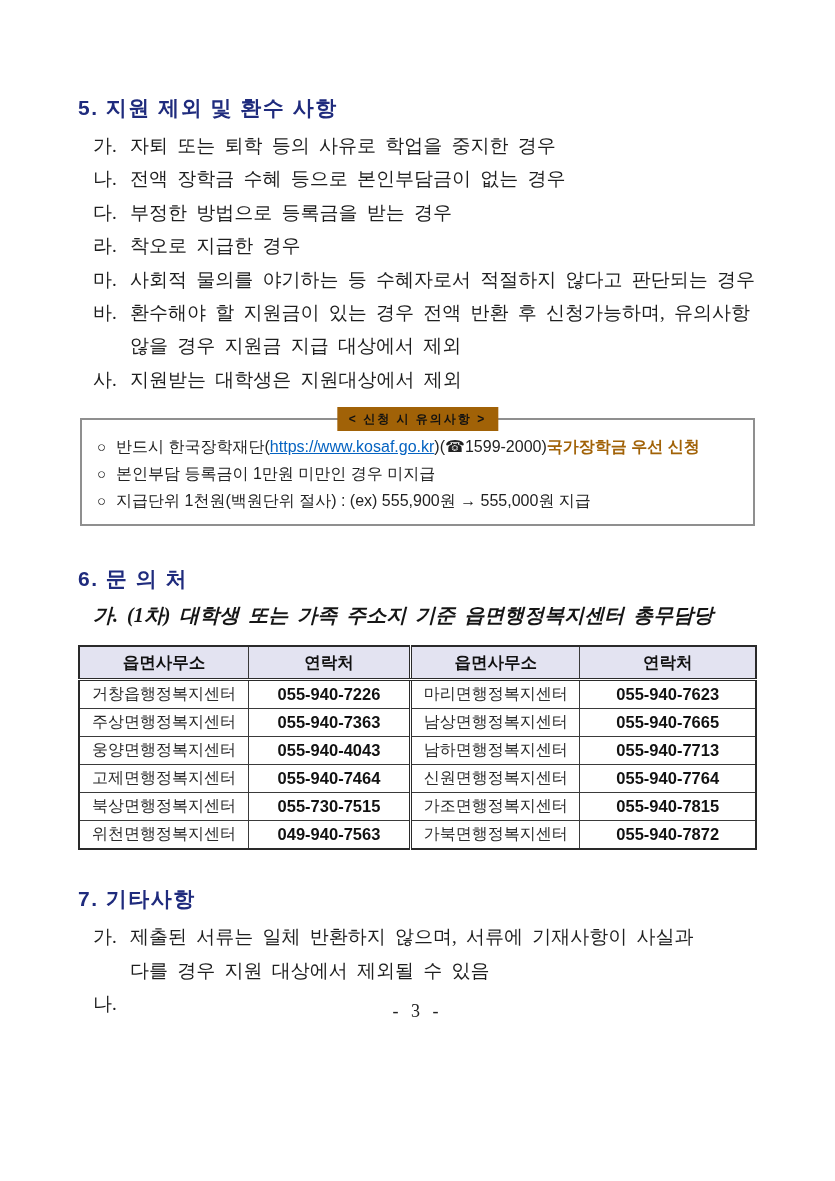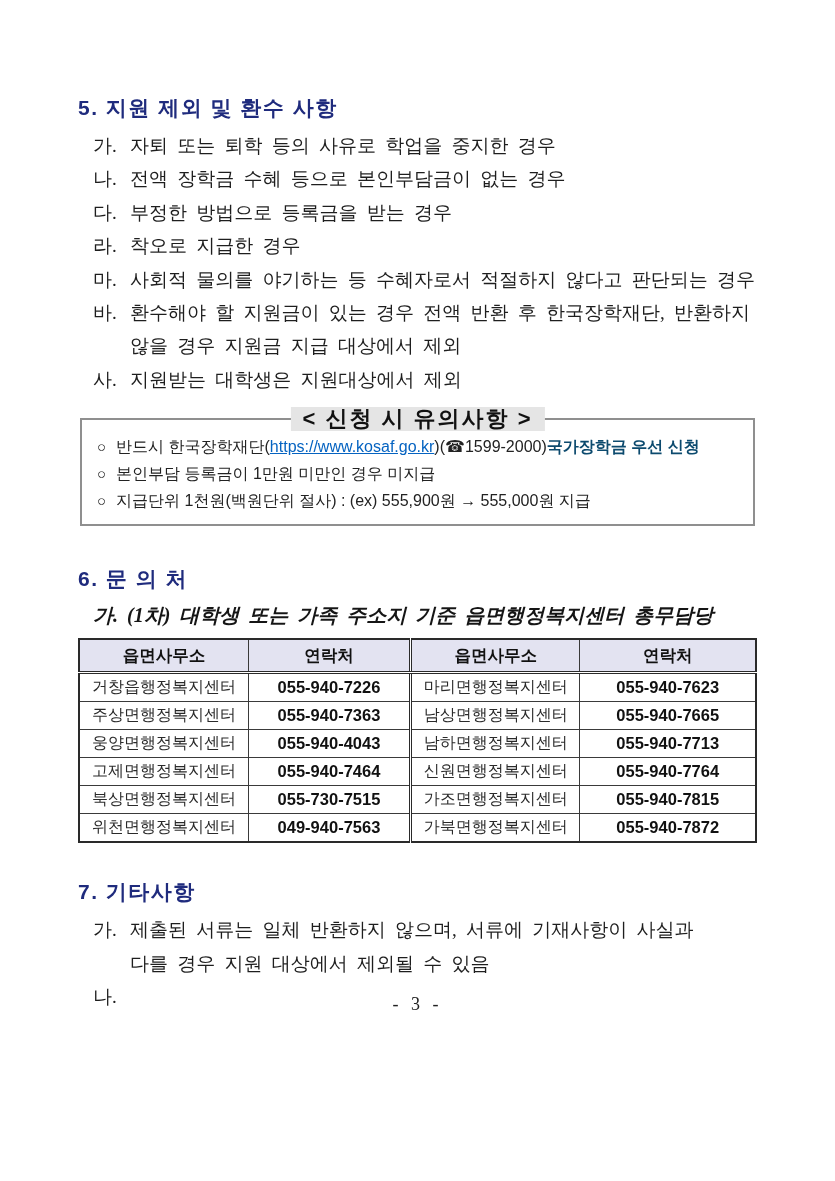--- a/index.html
+++ b/index.html
@@ -16,40 +16,40 @@
   .items{margin-top:8px;}
   .body-item{position:relative;padding-left:52px;font-size:19px;line-height:33.4px;
              word-spacing:4.5px;color:#1e1e1e;}
   .body-item .item-label{position:absolute;left:15px;top:0;}
   .body-item .cont{margin:0;}
 
   
   .notice-box{position:relative;margin:22px 2px 0 2px;border:2px solid #8f8f8f;
               padding:13px 10px 10px 13px;}
   .notice-title{position:absolute;top:-13px;left:50%;transform:translateX(-50%);
-                background:#e5e5e5;padding:0 12px;white-space:nowrap;
+                background:#a16207;padding:0 12px;white-space:nowrap;
                 font-family:"Liberation Sans","DejaVu Sans",sans-serif;
-                font-weight:bold;font-size:22px;line-height:24px;color:#111;
+                font-weight:bold;font-size:12px;line-height:24px;color:#111;
                 letter-spacing:2px;}
   .notice-item{display:flex;align-items:flex-start;
                font-family:"Liberation Sans","DejaVu Sans",sans-serif;
                font-size:16px;line-height:27px;color:#222;white-space:nowrap;}
   .notice-item .bullet{font-size:15px;margin:0 10px 0 2px;line-height:27px;}
   .notice-item a{color:#0563c1;text-decoration:underline;}
-  .notice-item .b{font-weight:bold;color:#0c4a6e;}
+  .notice-item .b{font-weight:bold;color:#a16207;}
 
   
   .sec6-heading{margin-top:40px;}
   .ga-line{margin-top:9px;padding-left:15px;font-size:20px;line-height:28px;
            font-weight:bold;word-spacing:4px;color:#151515;font-style:italic;}
   .na-line{margin-top:18px;padding-left:15px;font-size:20px;line-height:28px;
            word-spacing:2px;color:#151515;}
 
   
-  table.contact{width:100%;margin-top:9px;border-collapse:collapse;
+  table.contact{width:100%;margin-top:16px;border-collapse:collapse;
                 font-family:"Liberation Sans","DejaVu Sans",sans-serif;
                 table-layout:fixed;border-radius:26px;}
   table.contact th,table.contact td{border:1px solid #3a3a3a;text-align:center;
                 padding:0;overflow:hidden;white-space:nowrap;}
   table.contact{border:2px solid #2a2a2a;}
   table.contact th{height:31px;background:#e3e3f1;font-size:16.5px;font-weight:bold;
                    border-bottom:3px double #2a2a2a;color:#111;}
   table.contact td{height:27px;font-size:16px;color:#2a2a2a;}
   table.contact td.phone{font-size:16.5px;font-weight:bold;color:#111;}
   table.contact .sep{border-left:3px double #2a2a2a;}
@@ -82,21 +82,21 @@
     <div class="body-item">
       <span class="item-label">라.</span>
       <span>착오로 지급한 경우</span>
     </div>
     <div class="body-item">
       <span class="item-label">마.</span>
       <span>사회적 물의를 야기하는 등 수혜자로서 적절하지 않다고 판단되는 경우</span>
     </div>
     <div class="body-item">
       <span class="item-label">바.</span>
-      <span>환수해야 할 지원금이 있는 경우 전액 반환 후 한국장학재단, 반환하지</span>
+      <span>환수해야 할 지원금이 있는 경우 전액 반환 후 신청가능하며, 유의사항</span>
       <div class="cont">않을 경우 지원금 지급 대상에서 제외</div>
     </div>
     <div class="body-item">
       <span class="item-label">사.</span>
       <div class="cont">지원받는 대학생은 지원대상에서 제외</div>
     </div>
   </div>
 
   <div class="notice-box">
     <div class="notice-title">&lt; 신청 시 유의사항 &gt;</div>

